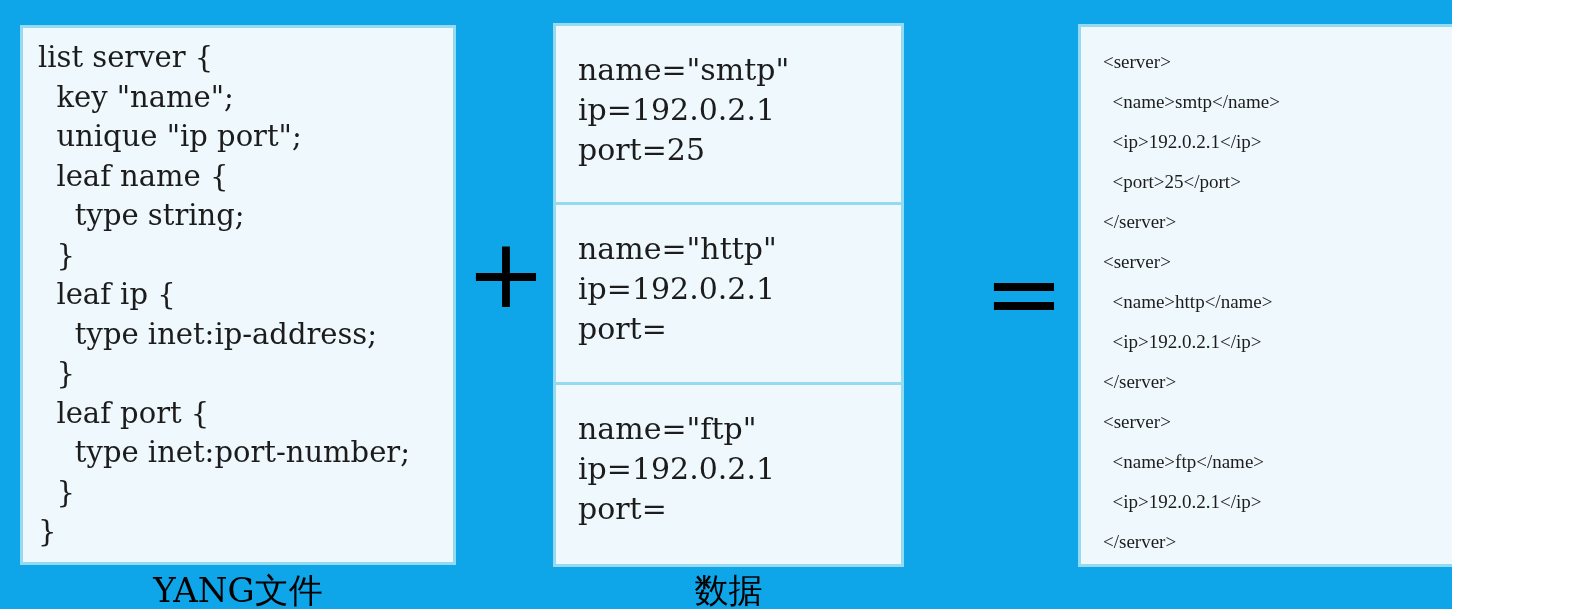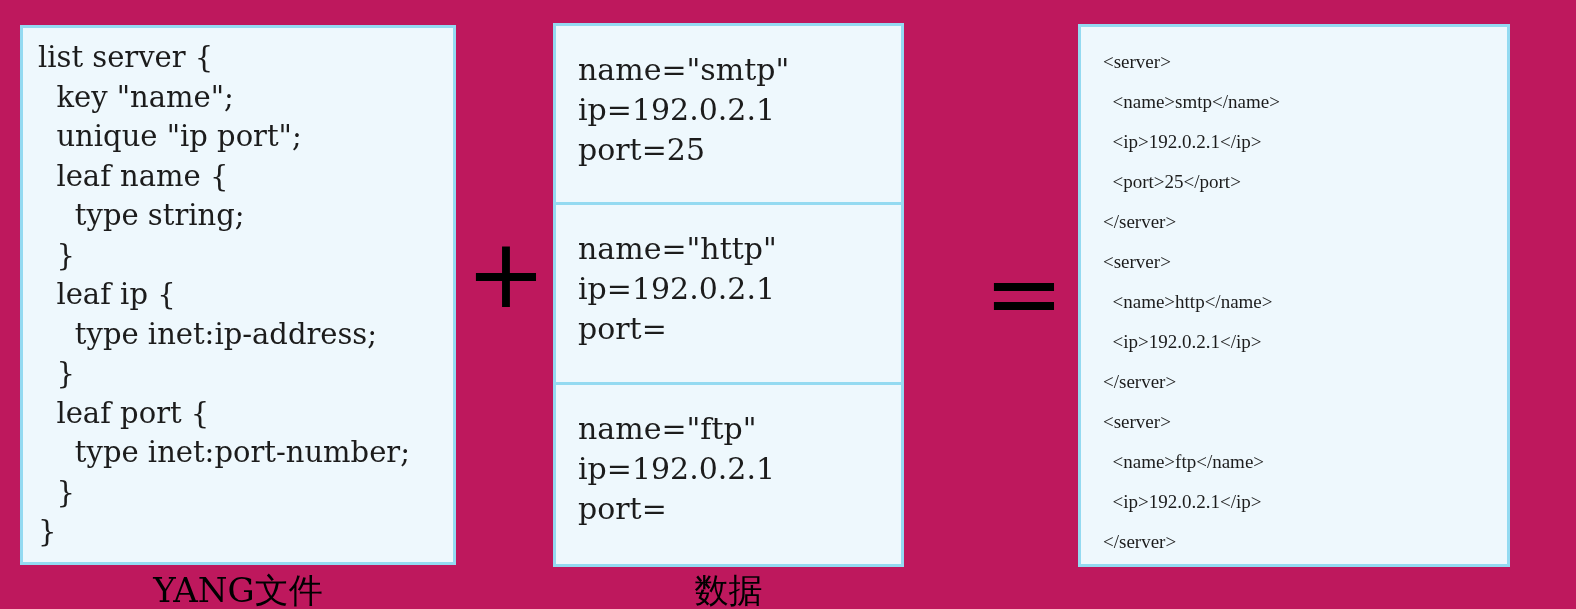--- a/index.html
+++ b/index.html
@@ -1,21 +1,21 @@
 <!DOCTYPE html>
 <html><head>
 <meta charset="utf-8">
 <style>
   * { margin: 0; padding: 0; box-sizing: border-box; }
   html, body { background: #ffffff; }
   .canvas {
     position: relative;
-    width: 1576px;
+    width: 1452px;
     height: 609px;
-    background: #be185d;
+    background: #0ea5e9;
     overflow: hidden;
     font-family: "DejaVu Serif", "Liberation Serif", serif;
     color: #1c1c1c;
   }
   .box {
     position: absolute;
     background: #eef8fd;
     border: 3px solid #94daf1;
   }
   .code {

